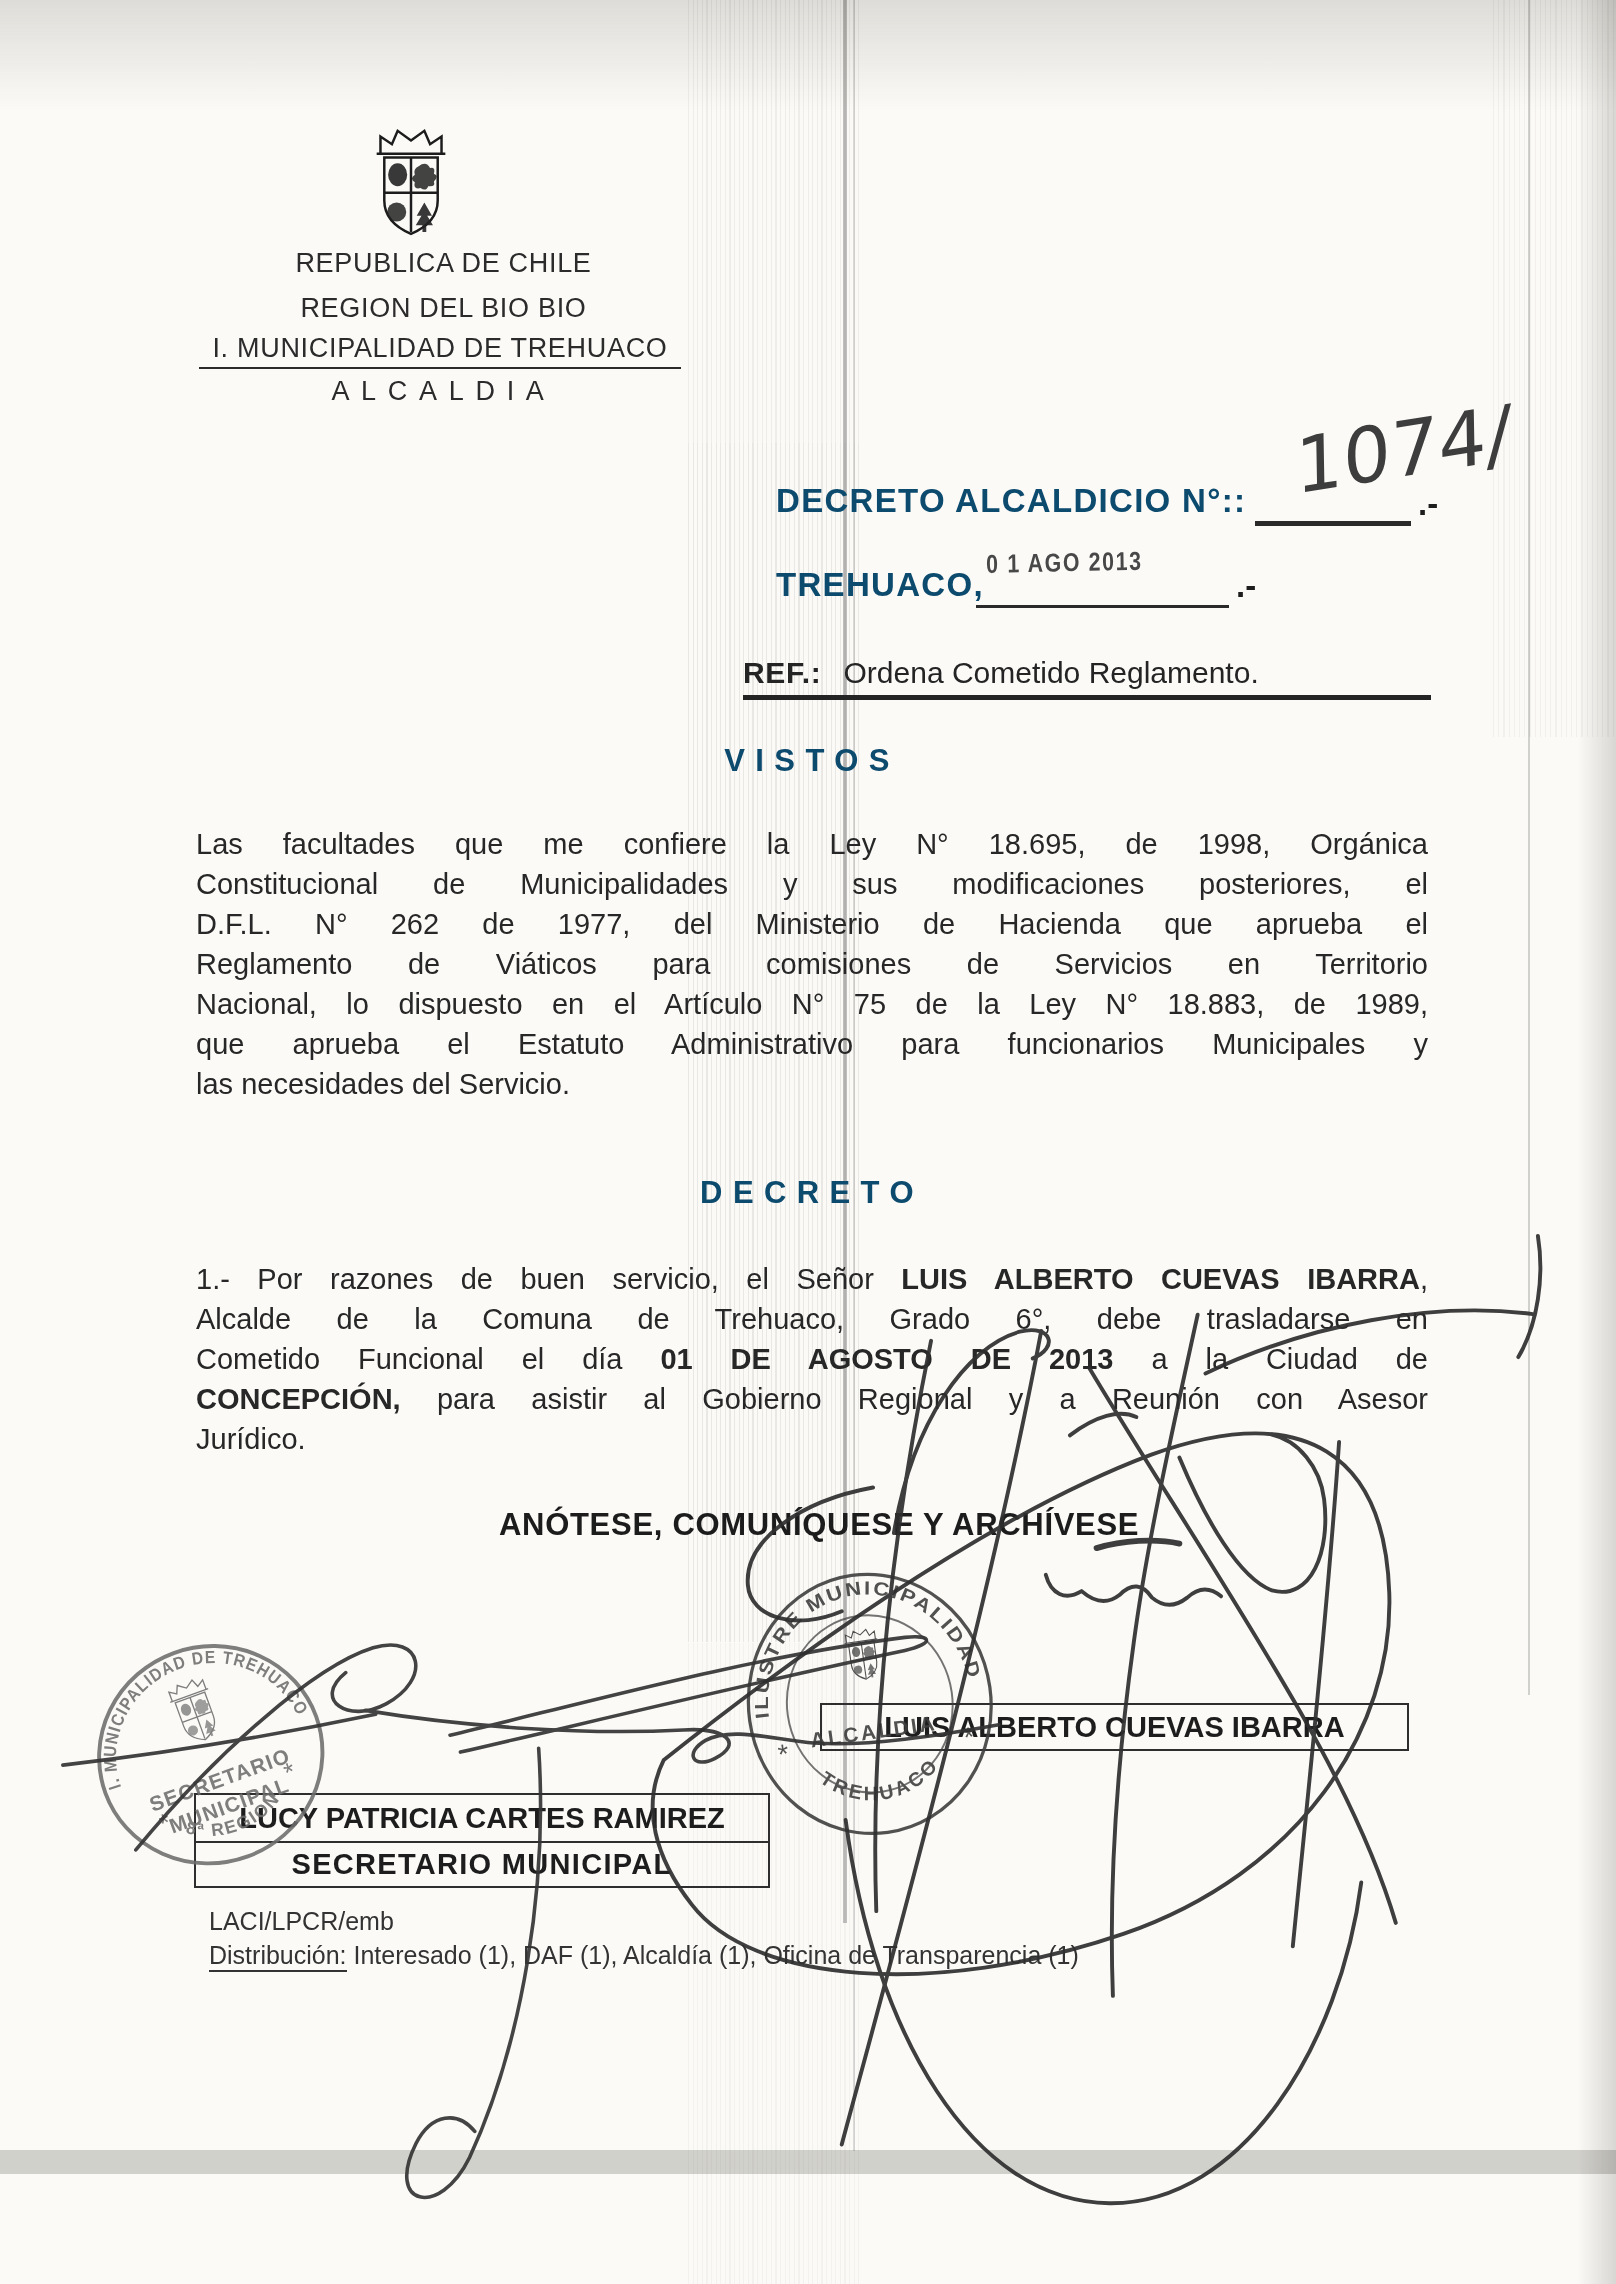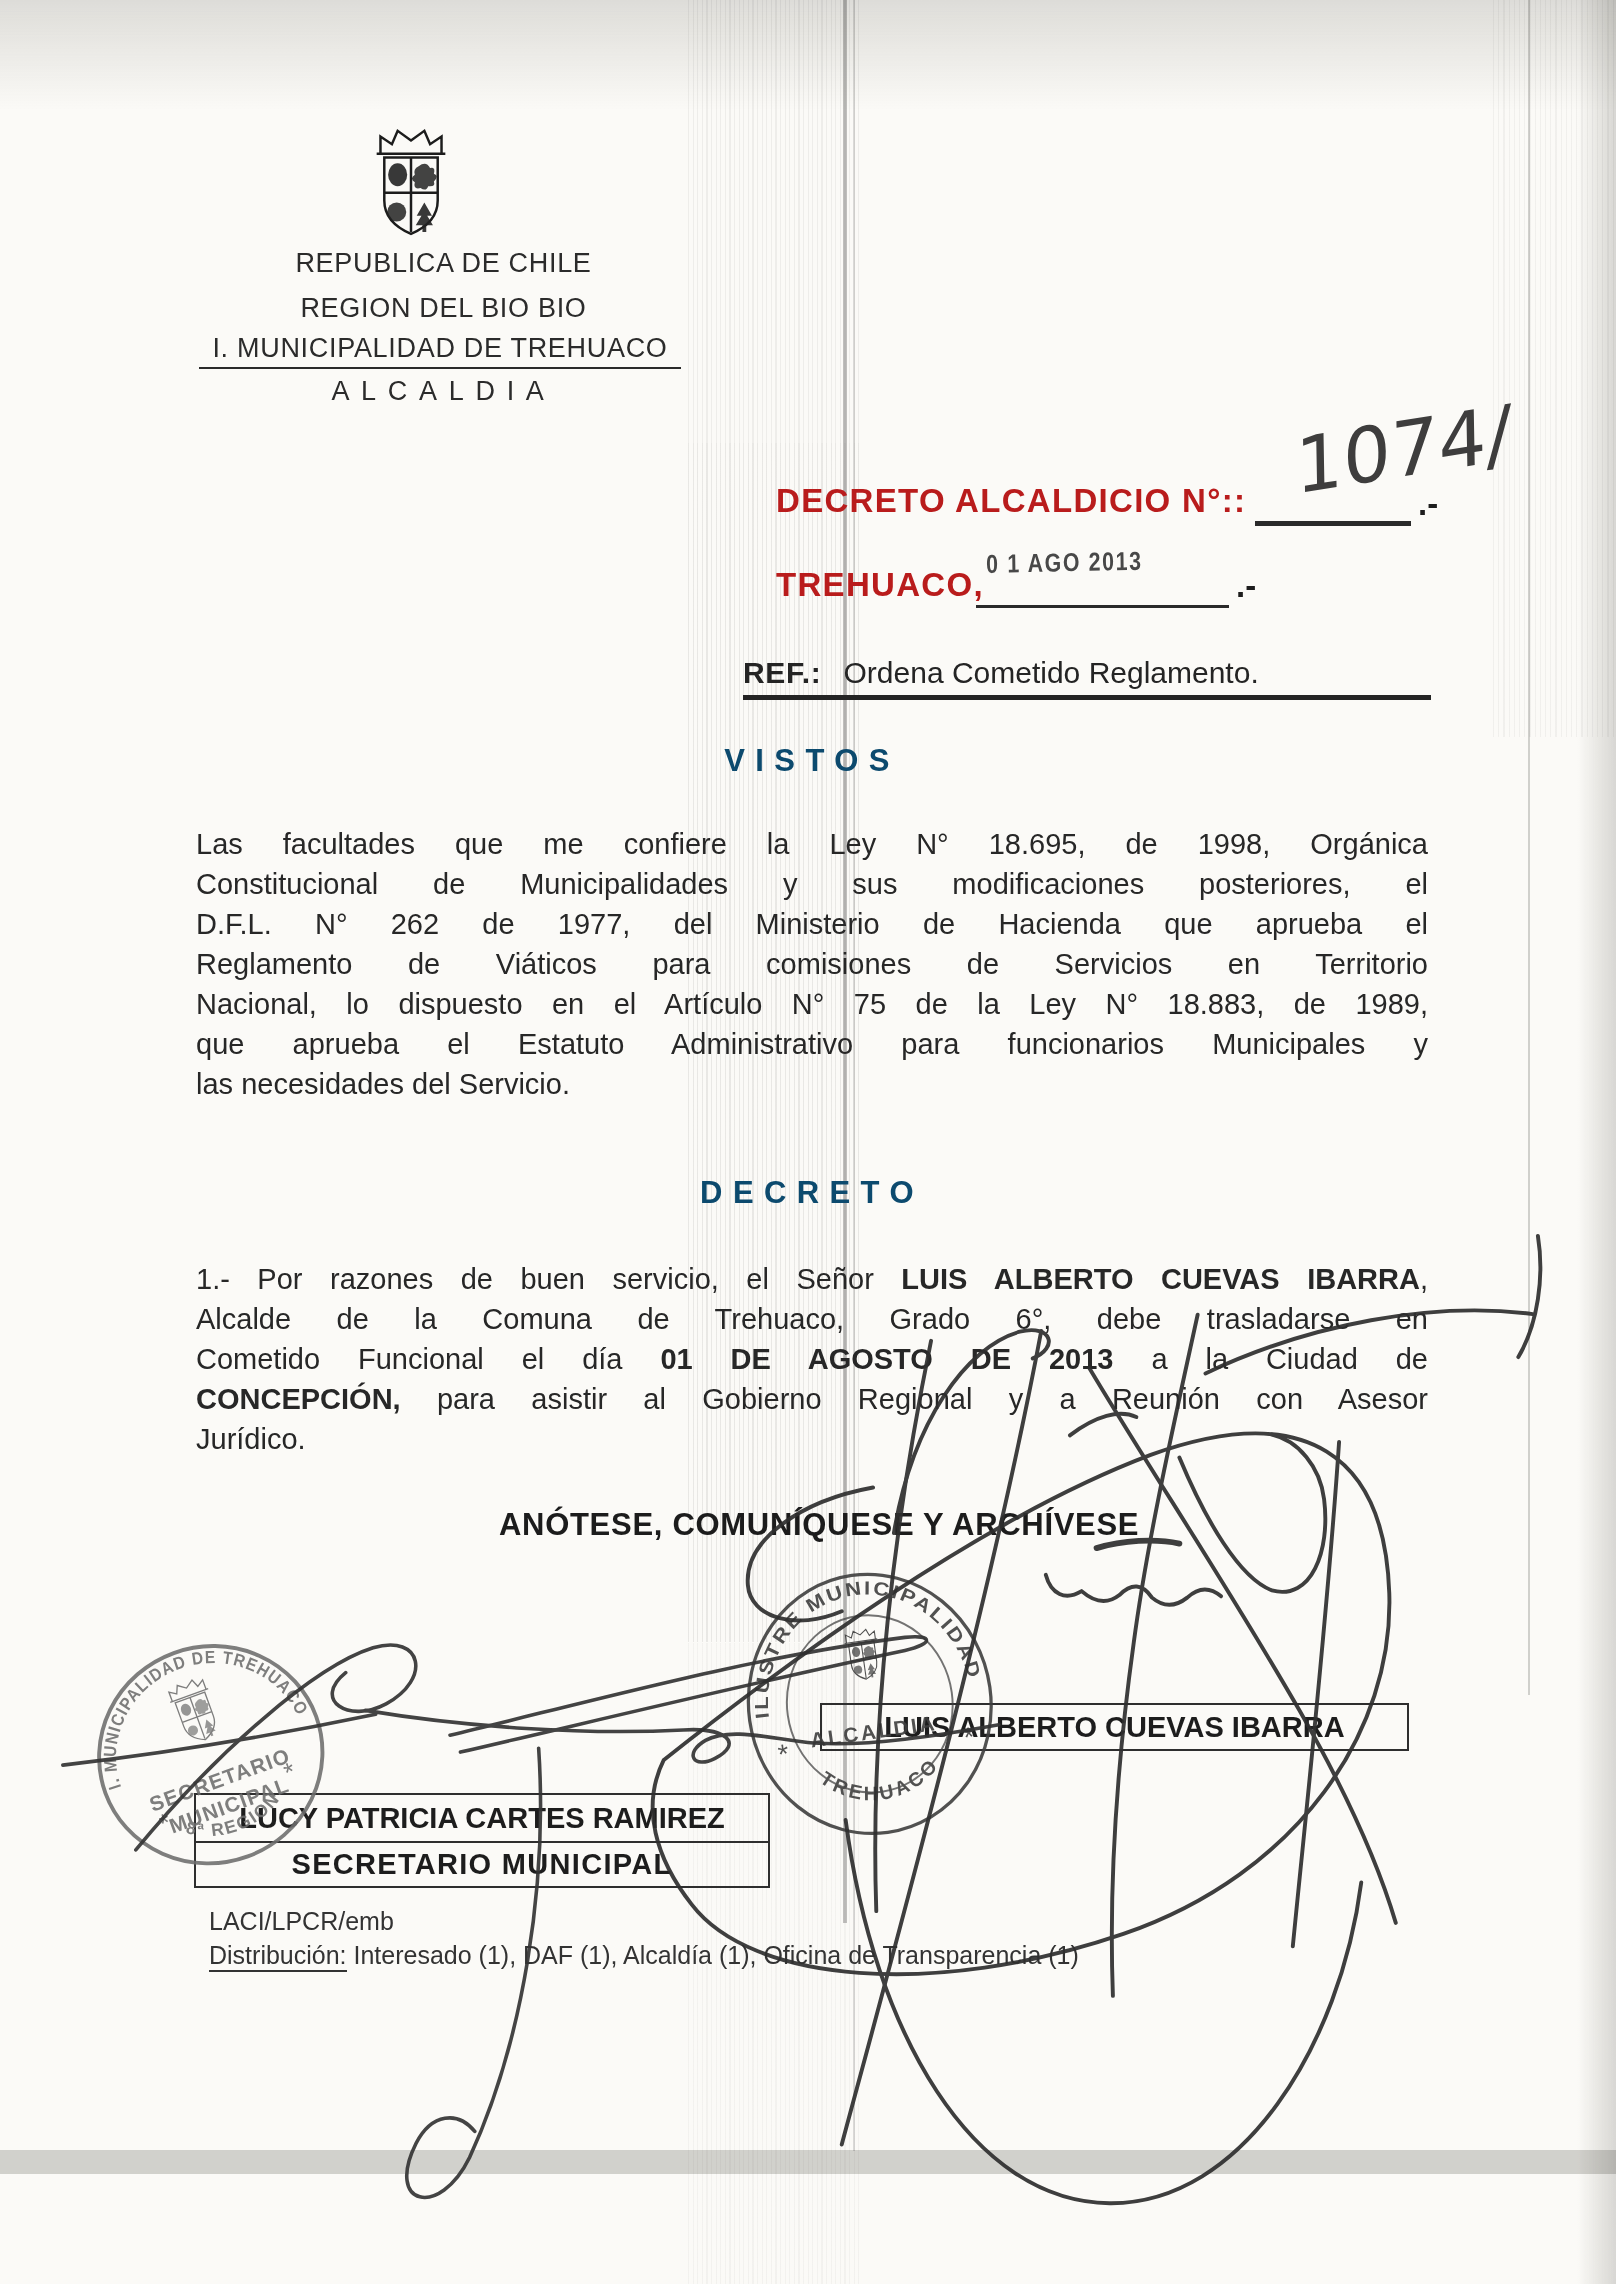--- a/index.html
+++ b/index.html
@@ -28,21 +28,21 @@
   .thin-right{left:1528px;top:0;width:2px;height:1695px;background:#c2c2c0;opacity:.7;}
   .edge-right{left:1577px;top:0;width:39px;height:2284px;
     background:linear-gradient(90deg, rgba(255,255,255,0), #d3d3d1);opacity:.8;}
   
   .print{z-index:2;}
   .hdr{text-align:center;font-size:27px;color:#2b2b2b;letter-spacing:0.7px;}
   .hdr-country{left:222px;top:248px;width:443px;}
   .hdr-region{left:222px;top:293px;width:443px;}
   .hdr-muni{left:199px;top:333px;width:482px;border-bottom:2.6px solid #2a2a2a;padding-bottom:3.3px;}
   .hdr-office{left:222px;top:376px;width:443px;letter-spacing:11.7px;}
-  .row-label{font-size:33px;font-weight:bold;color:#b91c1c;letter-spacing:1.3px;}
+  .row-label{font-size:33px;font-weight:bold;color:#0c4a6e;letter-spacing:1.3px;}
   .r1-label{left:776px;top:482px;}
   .r1-line{left:1255px;top:521px;width:156px;height:4.6px;background:#2a2a2a;}
   .r1-suffix{left:1418px;top:485px;font-size:33px;font-weight:bold;color:#1d1d1d;}
   .r2-label{left:776px;top:566px;}
   .r2-line{left:976px;top:605px;width:253px;height:3.3px;background:#2a2a2a;}
   .r2-suffix{left:1236px;top:567px;font-size:33px;font-weight:bold;color:#1d1d1d;}
   .r3{left:743px;top:656px;font-size:30px;color:#242424;}
   .r3 .lbl{font-weight:bold;letter-spacing:0.7px;text-align:right;}
   .r3 .val{margin-left:22px;}
   .r3-line{left:743px;top:695px;width:688px;height:4.6px;background:#242424;}

